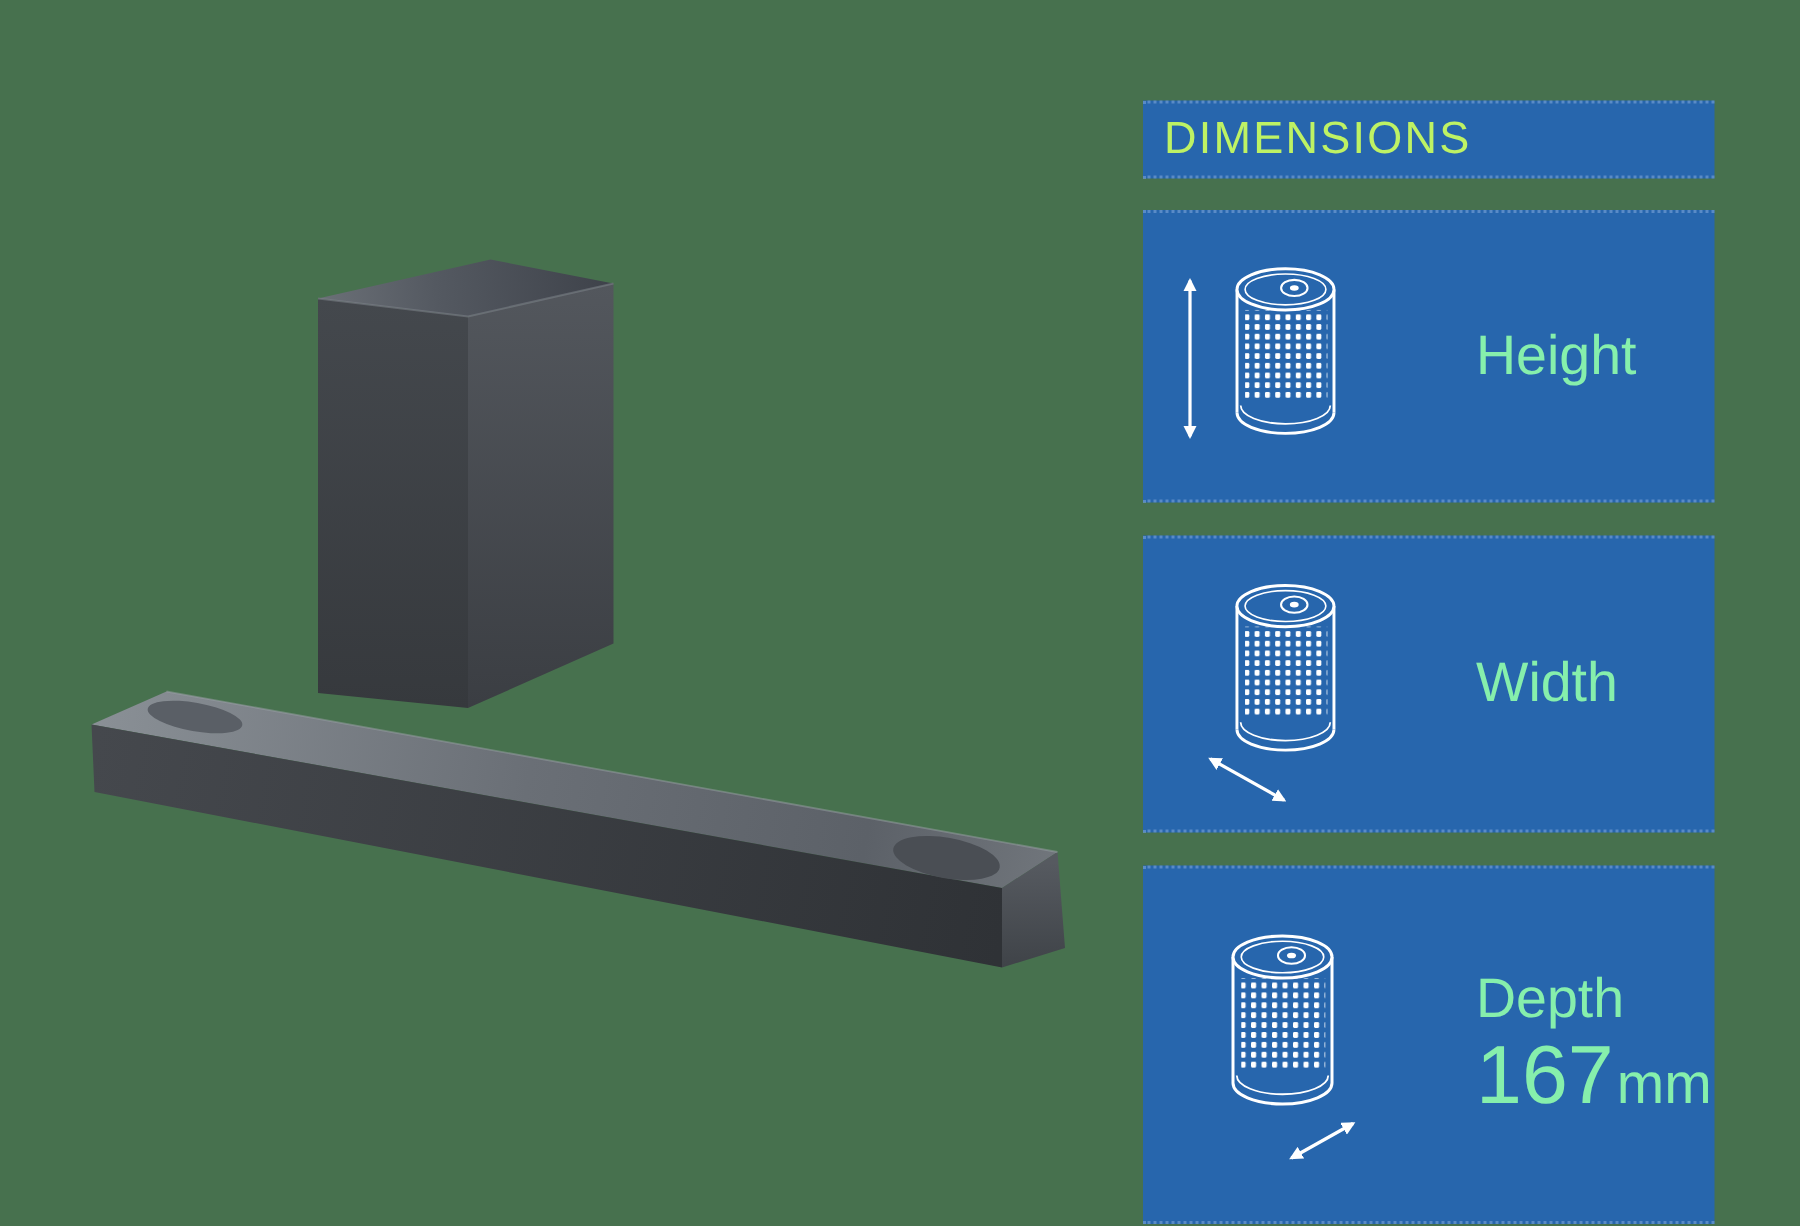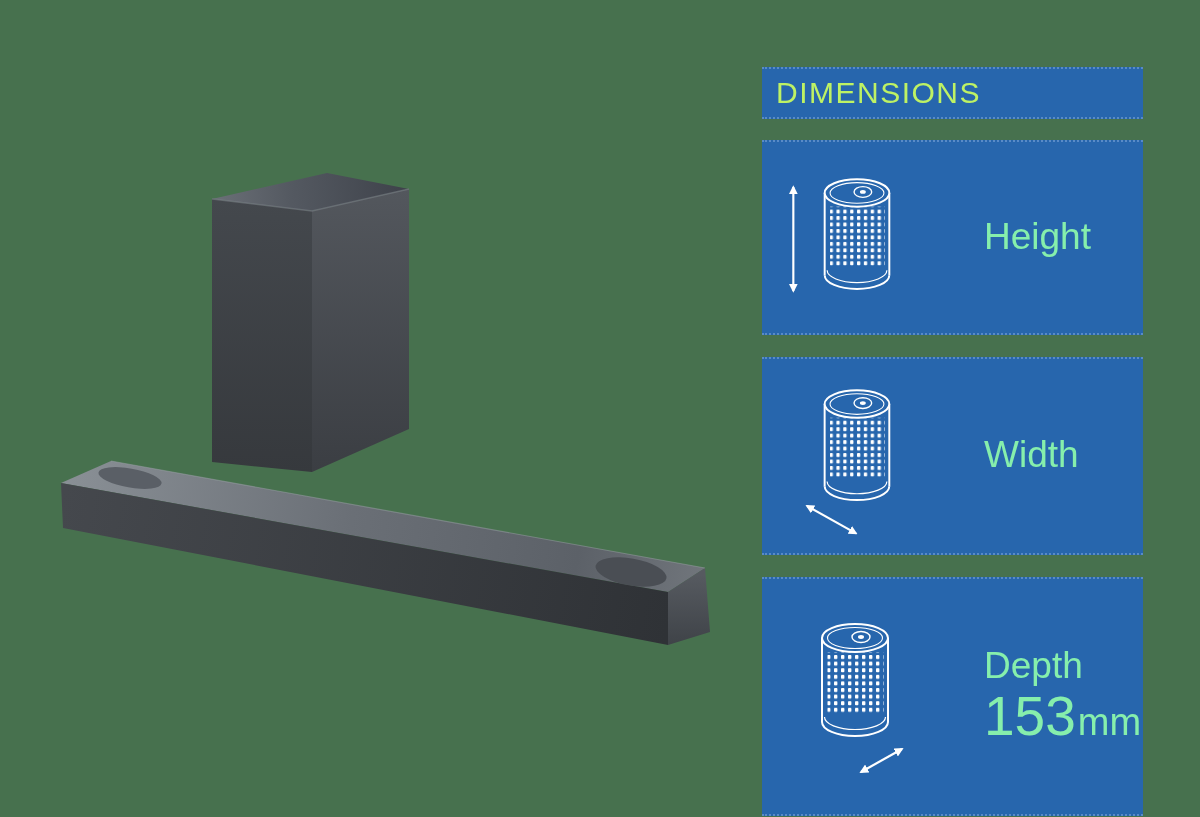--- a/index.html
+++ b/index.html
@@ -131,17 +131,17 @@
     </div>
   </div>
 
   <div class="blue-block card card-3">
     <svg class="icon" viewBox="0 0 381 201">
       <use href="#cyl" x="58" y="26"></use>
       <line x1="99" y1="176" x2="140" y2="153" stroke="#fff" stroke-width="2.2" marker-start="url(#ah)" marker-end="url(#ah)"></line>
     </svg>
     <div class="dim-text">
       <div class="dim-label">Depth</div>
-      <div class="dim-value-row"><span class="dim-value">153</span><span class="dim-unit">mm</span></div>
+      <div class="dim-value-row"><span class="dim-value">167</span><span class="dim-unit">mm</span></div>
     </div>
   </div>
 
 </div>
 
 </body></html>

